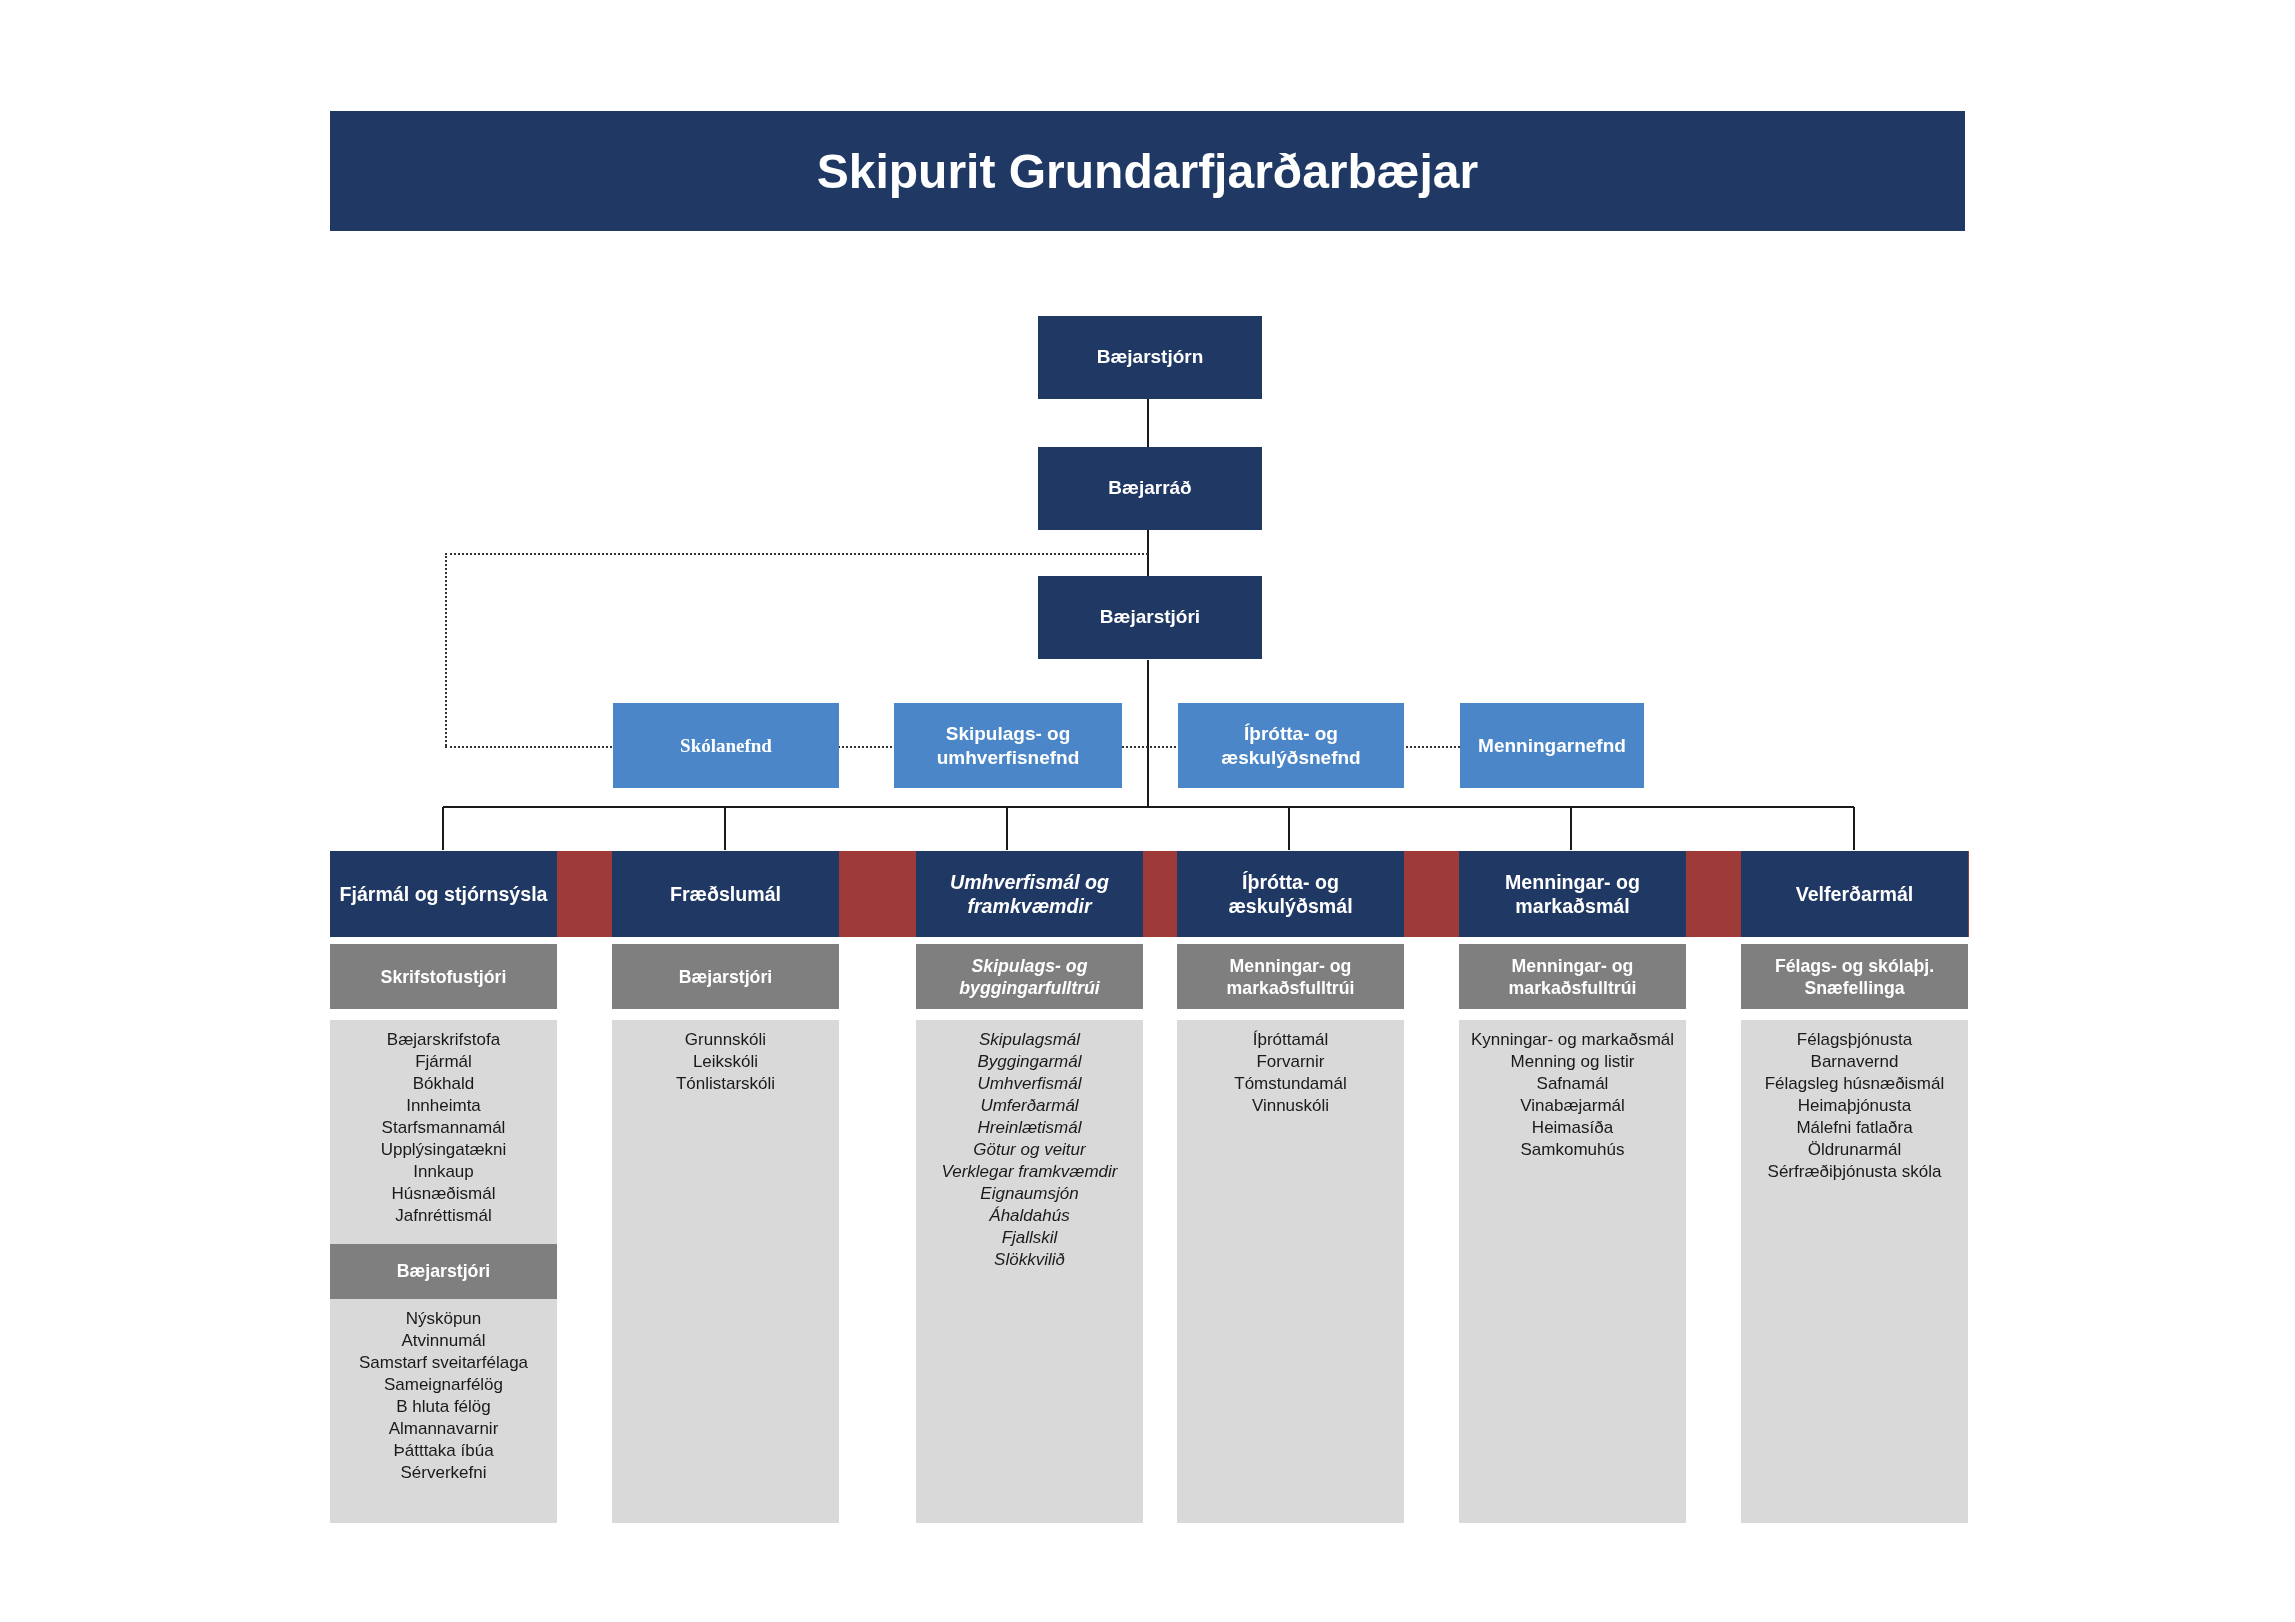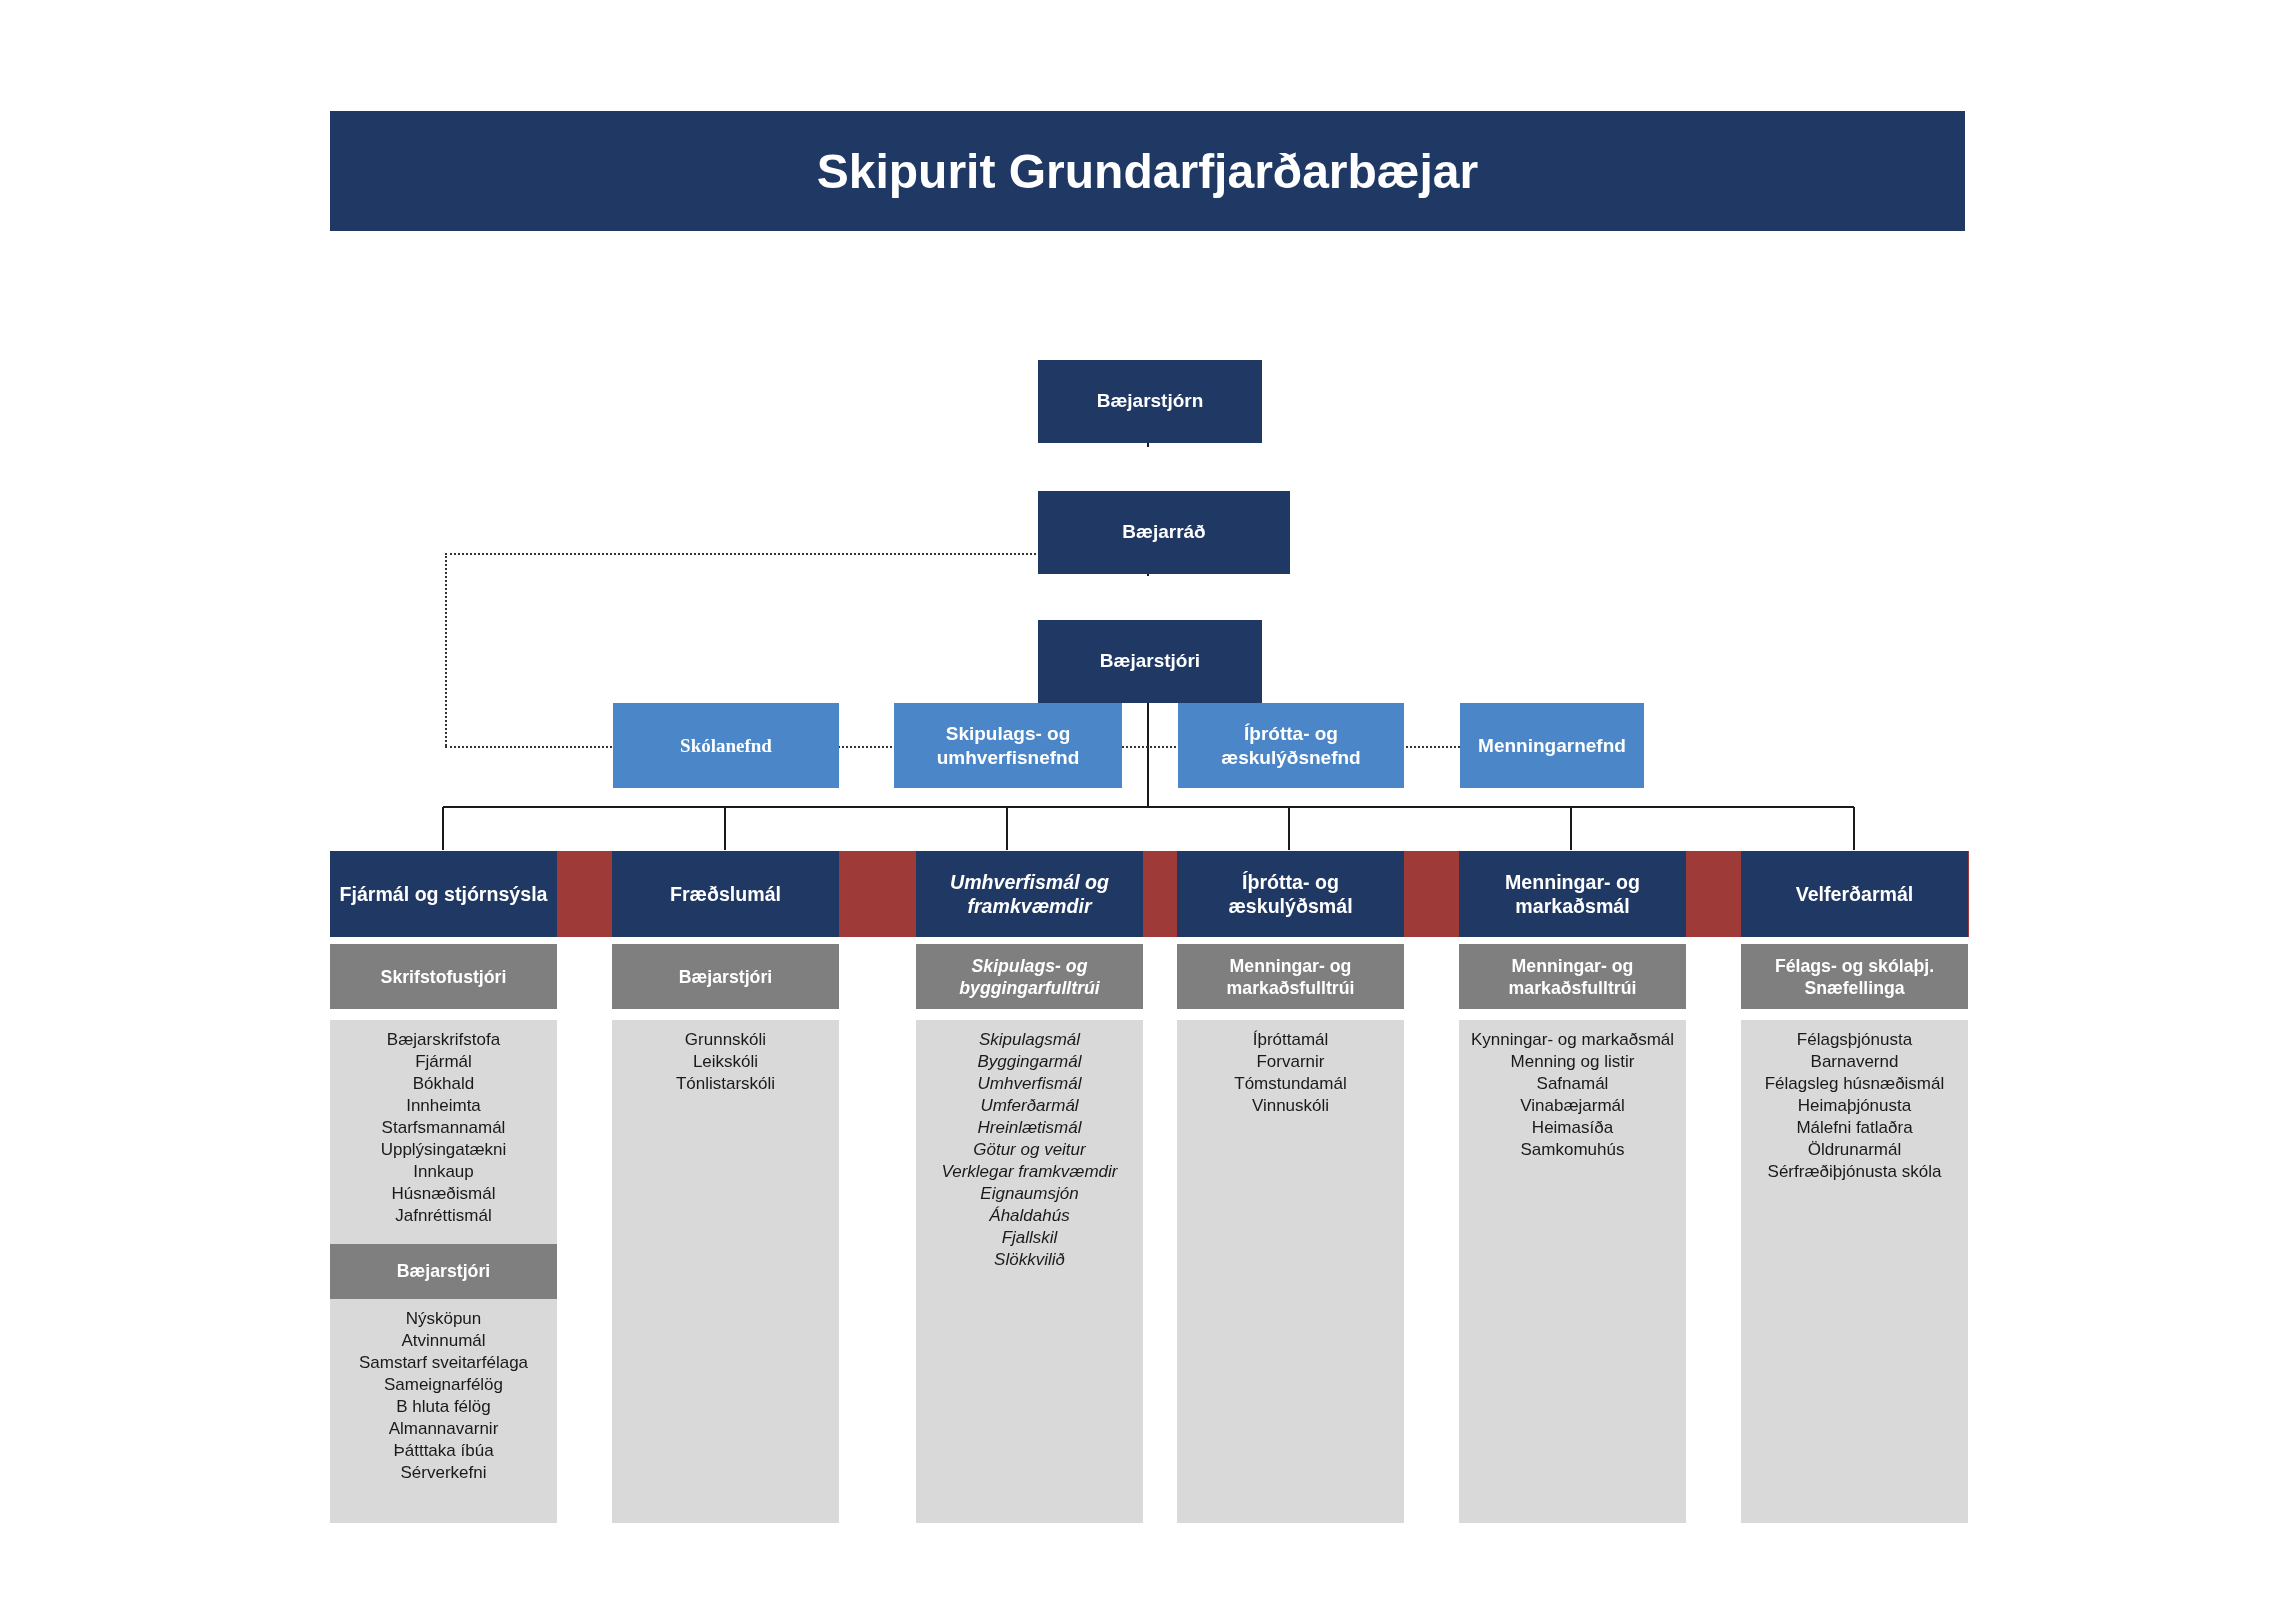--- a/index.html
+++ b/index.html
@@ -8,21 +8,21 @@
     font-family:"Liberation Sans", sans-serif; overflow:hidden;
   }
   .title-bar {
     position:absolute; left:330px; top:111px; width:1635px; height:120px;
     background:#1f3864; color:#ffffff; font-size:48px; font-weight:bold;
     display:flex; align-items:center; justify-content:center; text-align:center;
   }
   .navy-box {
     position:absolute; background:#1f3864; color:#ffffff; font-weight:bold;
     font-size:19px; display:flex; align-items:center; justify-content:center;
-    text-align:center; z-index:2; padding:0 14px; box-sizing:border-box; line-height:1.2;margin-top:44px;
+    text-align:center; z-index:2; padding:0 14px; box-sizing:border-box; line-height:1.2;
   }
   .committee {
     position:absolute; top:703px; height:85px; background:#4a86c8; color:#ffffff;
     font-weight:bold; font-size:19px; display:flex; align-items:center; justify-content:center;
     text-align:center; z-index:2; padding:0 6.5px; box-sizing:border-box; line-height:1.25;
   }
   .line-v { position:absolute; width:2px; background:#1a1a1a; z-index:1; }
   .line-h { position:absolute; height:2px; background:#1a1a1a; z-index:1; }
   .dot-h { position:absolute; height:0; border-top:2px dotted #333333; z-index:1; }
   .dot-v { position:absolute; width:0; border-left:2px dotted #333333; z-index:1; }
@@ -64,21 +64,21 @@
   <div class="line-v" style="left:1006px; top:807px; height:43px;"></div>
   <div class="line-v" style="left:1288px; top:807px; height:43px;"></div>
   <div class="line-v" style="left:1570px; top:807px; height:43px;"></div>
   <div class="line-v" style="left:1853px; top:807px; height:43px;"></div>
 
   <div class="dot-h" style="left:445px; top:553px; width:703px;"></div>
   <div class="dot-v" style="left:445px; top:553px; height:193px;"></div>
   <div class="dot-h" style="left:445px; top:746px; width:1015px;"></div>
 
   <div class="navy-box" style="left:1038px; top:316px; width:224px; height:83px;">Bæjarstjórn</div>
-  <div class="navy-box" style="left:1038px; top:447px; width:252px; height:83px;">Bæjarráð</div>
+  <div class="navy-box" style="left:1038px; top:447px; width:224px; height:83px;">Bæjarráð</div>
   <div class="navy-box" style="left:1038px; top:576px; width:224px; height:83px;">Bæjarstjóri</div>
 
   <div class="committee" style="left:613px;  width:226px;font-family:Liberation Serif, serif;">Skólanefnd</div>
   <div class="committee" style="left:894px; width:228px;">Skipulags- og umhverfisnefnd</div>
   <div class="committee" style="left:1178px; width:226px;">Íþrótta- og æskulýðsnefnd</div>
   <div class="committee" style="left:1460px; width:184px;">Menningarnefnd</div>
 
   <div class="red-band"></div>
 
   <div class="column c1">

